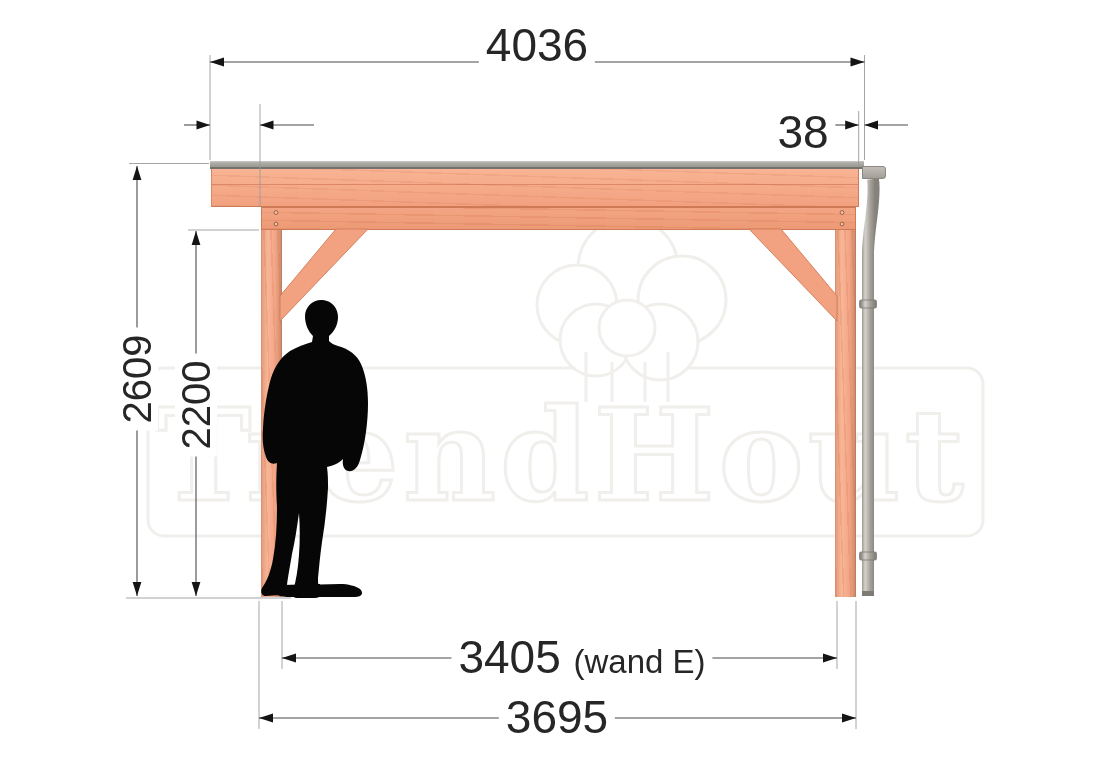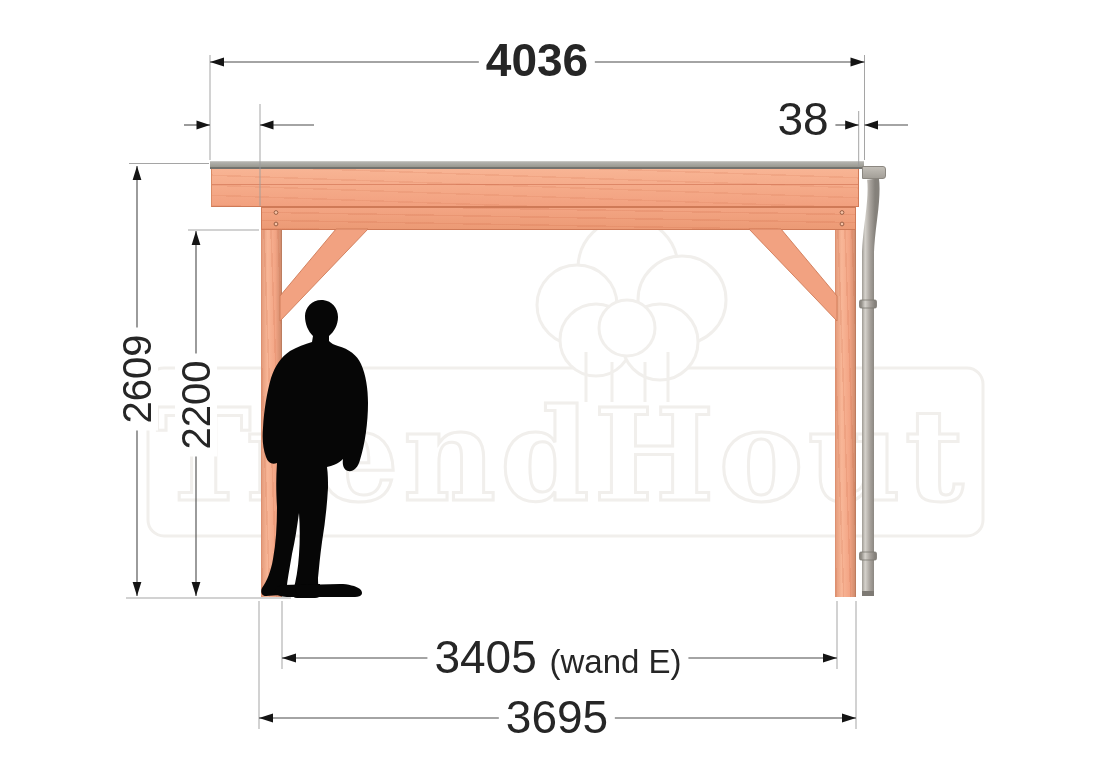--- a/index.html
+++ b/index.html
@@ -130,25 +130,25 @@
         <path d="M137 596 L132.6 582 L141.4 582 Z"></path>
       <path d="M196 231 L191.6 245 L200.4 245 Z"></path>
         <path d="M196 596 L191.6 582 L200.4 582 Z"></path>
       <path d="M282 658 L296 653.6 L296 662.4 Z"></path>
         <path d="M837 658 L823 653.6 L823 662.4 Z"></path>
       <path d="M259 718 L273 713.6 L273 722.4 Z"></path>
         <path d="M856 718 L842 713.6 L842 722.4 Z"></path>
     </g>
   </svg>
 
-  <div class="dim-label" style="left:537px;top:60px;font-weight:bold;">4036</div>
-  <div class="dim-label" style="left:803px;top:119px;">38</div>
+  <div class="dim-label" style="left:537px;top:45px;">4036</div>
+  <div class="dim-label" style="left:803px;top:132px;">38</div>
   <div class="dim-label vert" style="left:137px;top:379px;">2609</div>
   <div class="dim-label vert" style="left:196px;top:405px;">2200</div>
-  <div class="dim-label" style="left:558px;top:657px;">
+  <div class="dim-label" style="left:582px;top:657px;">
     <span>3405</span>
     <span class="dim-note">(wand E)</span>
   </div>
   <div class="dim-label" style="left:557px;top:717px;">3695</div>
 
   <svg id="front-svg" width="1120" height="770" viewBox="0 0 1120 770">
     <defs>
       <linearGradient id="pipeGrad" gradientUnits="userSpaceOnUse" x1="861" y1="0" x2="875" y2="0">
         <stop offset="0" stop-color="#8d8982"></stop>
         <stop offset="0.3" stop-color="#d5d2cc"></stop>

